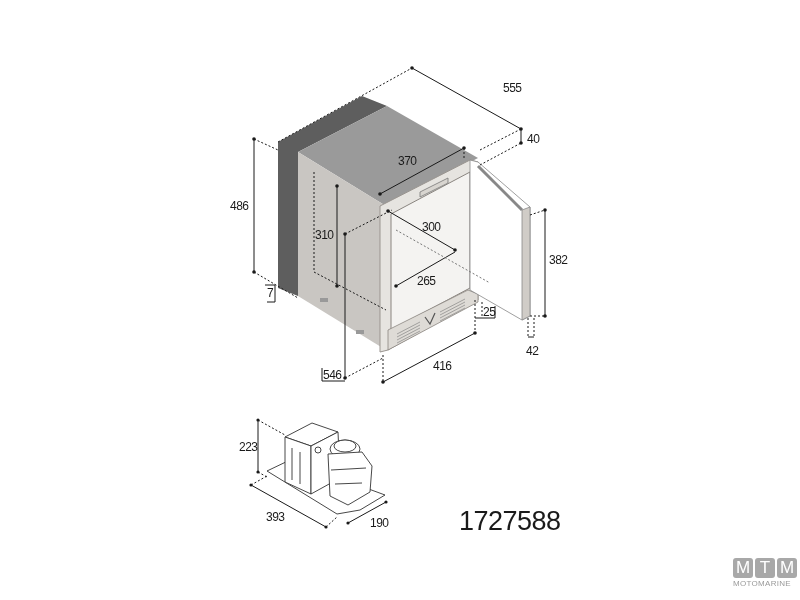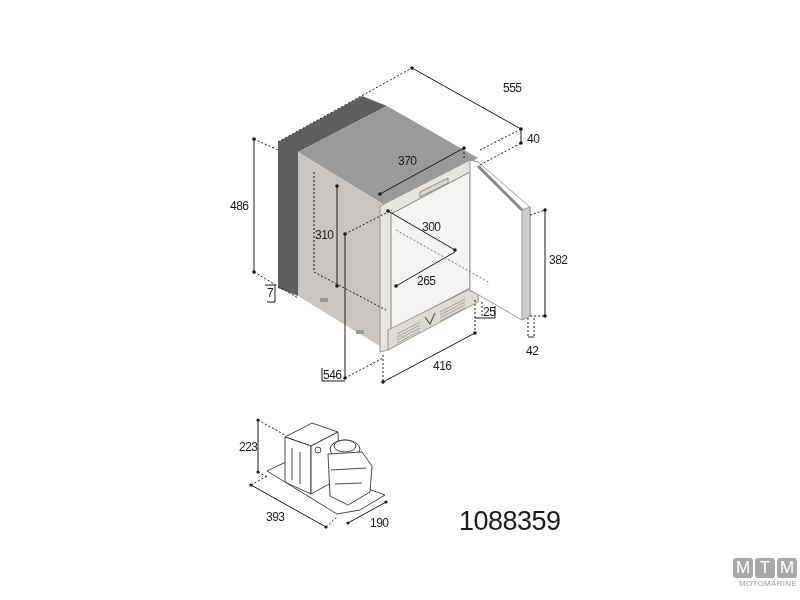--- a/index.html
+++ b/index.html
@@ -3,21 +3,21 @@
 <meta charset="utf-8">
 <style>
   html,body{margin:0;padding:0;background:#ffffff;}
   body{width:800px;height:600px;position:relative;overflow:hidden;font-family:"Liberation Sans",sans-serif;}
   svg{position:absolute;left:0;top:0;}
   .dim{font-family:"Liberation Sans",sans-serif;font-size:12px;fill:#1a1a1a;letter-spacing:-0.5px;}
   .code{position:absolute;left:459px;top:506px;font-size:27px;color:#1a1a1a;font-family:"Liberation Sans",sans-serif;letter-spacing:-0.5px;}
   .logo{position:absolute;left:733px;top:558px;width:64px;}
   .logo .letters{display:flex;gap:2px;}
   .logo .lt{width:20px;height:20px;background:#a8a8a8;color:#fff;font-size:17px;text-align:center;line-height:20px;border-radius:3px;font-family:"Liberation Sans",sans-serif;}
-  .logo .sub{font-size:8px;color:#9a9a9a;letter-spacing:0.3px;margin-top:1px;font-family:"Liberation Sans",sans-serif;text-align:right;}
+  .logo .sub{font-size:8px;color:#9a9a9a;letter-spacing:0.3px;margin-top:1px;font-family:"Liberation Sans",sans-serif;}
 </style>
 </head>
 <body>
 
 <svg width="800" height="600" viewBox="0 0 800 600">
 
   <g>
 
     <polygon points="278,142 362,96 387,106 298,152 298,296 278,288" fill="#5e5e5e"></polygon>
 
@@ -163,21 +163,21 @@
     <circle cx="251" cy="485" r="1.6"></circle>
       <circle cx="326" cy="527" r="1.6"></circle>
     <circle cx="348" cy="523" r="1.6"></circle>
       <circle cx="386" cy="502" r="1.6"></circle>
   </g>
   <text class="dim" x="239" y="451">223</text>
   <text class="dim" x="266" y="521">393</text>
   <text class="dim" x="370" y="527">190</text>
 </svg>
 
-<div class="code">1088359</div>
+<div class="code">1727588</div>
 
 <div class="logo">
   <div class="letters">
     <div class="lt">M</div>
     <div class="lt">T</div>
     <div class="lt">M</div>
   </div>
   <div class="sub">MOTOMARINE</div>
 </div>
 

